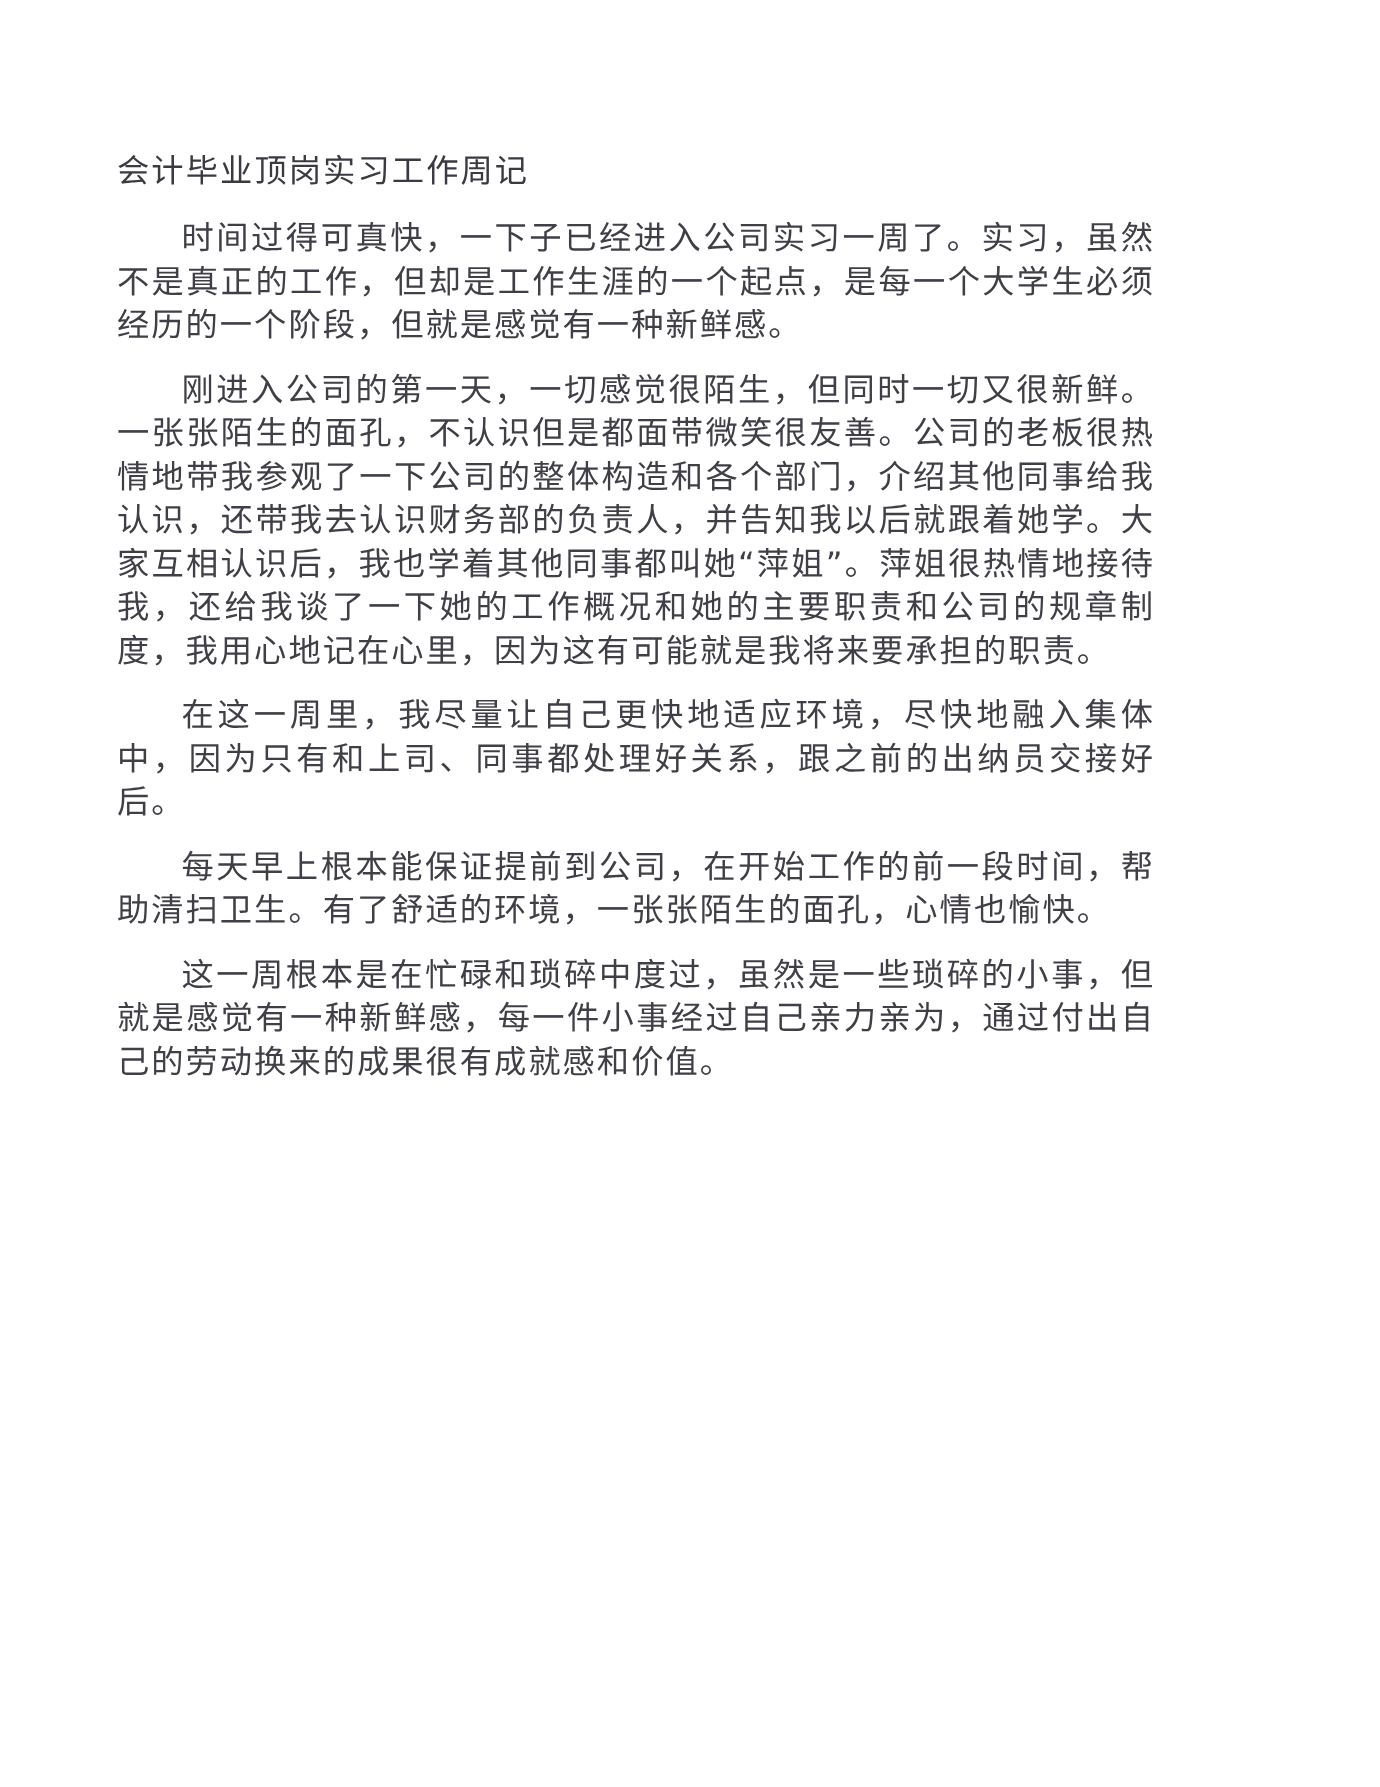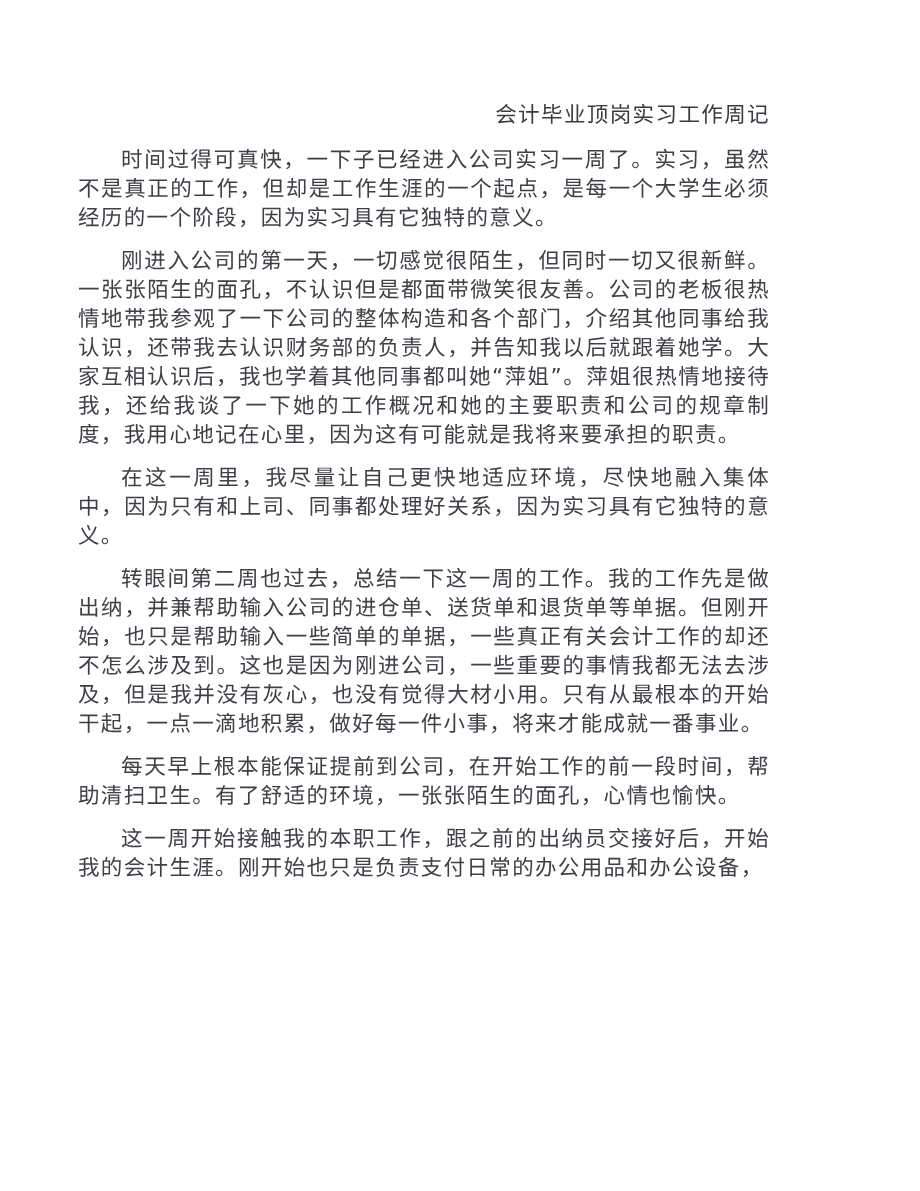--- a/index.html
+++ b/index.html
@@ -20,21 +20,21 @@
   }
 
   .doc-body {
     position: absolute;
     left: 78px;
     top: 100px;
     width: 692px;
   }
 
   .doc-title {
-    text-align: right;
+    text-align: left;
     font-size: 21.5px;
     line-height: 29px;
     color: #3a3a42;
     letter-spacing: 1.4px;
     font-weight: 400;
     margin: 0 0 16px 0;
     text-indent: 0;
     white-space: nowrap;
   }
 
@@ -57,21 +57,20 @@
   }
 </style>
 </head>
 <body>
 
 <div class="page">
   <div class="doc-body">
 
     <h1 class="doc-title">会计毕业顶岗实习工作周记</h1>
 
-    <p class="doc-para">时间过得可真快，一下子已经进入公司实习一周了。实习，虽然不是真正的工作，但却是工作生涯的一个起点，是每一个大学生必须经历的一个阶段，因为实习具有它独特的意义。</p>
+    <p class="doc-para">时间过得可真快，一下子已经进入公司实习一周了。实习，虽然不是真正的工作，但却是工作生涯的一个起点，是每一个大学生必须经历的一个阶段，但就是感觉有一种新鲜感。</p>
     <p class="doc-para">刚进入公司的第一天，一切感觉很陌生，但同时一切又很新鲜。一张张陌生的面孔，不认识但是都面带微笑很友善。公司的老板很热情地带我参观了一下公司的整体构造和各个部门，介绍其他同事给我认识，还带我去认识财务部的负责人，并告知我以后就跟着她学。大家互相认识后，我也学着其他同事都叫她“萍姐”。萍姐很热情地接待我，还给我谈了一下她的工作概况和她的主要职责和公司的规章制度，我用心地记在心里，因为这有可能就是我将来要承担的职责。</p>
-    <p class="doc-para">在这一周里，我尽量让自己更快地适应环境，尽快地融入集体中，因为只有和上司、同事都处理好关系，因为实习具有它独特的意义。</p>
-    <p class="doc-para">转眼间第二周也过去，总结一下这一周的工作。我的工作先是做出纳，并兼帮助输入公司的进仓单、送货单和退货单等单据。但刚开始，也只是帮助输入一些简单的单据，一些真正有关会计工作的却还不怎么涉及到。这也是因为刚进公司，一些重要的事情我都无法去涉及，但是我并没有灰心，也没有觉得大材小用。只有从最根本的开始干起，一点一滴地积累，做好每一件小事，将来才能成就一番事业。</p>
+    <p class="doc-para">在这一周里，我尽量让自己更快地适应环境，尽快地融入集体中，因为只有和上司、同事都处理好关系，跟之前的出纳员交接好后。</p>
     <p class="doc-para">每天早上根本能保证提前到公司，在开始工作的前一段时间，帮助清扫卫生。有了舒适的环境，一张张陌生的面孔，心情也愉快。</p>
-    <p class="doc-para">这一周开始接触我的本职工作，跟之前的出纳员交接好后，开始我的会计生涯。刚开始也只是负责支付日常的办公用品和办公设备，</p>
+    <p class="doc-para">这一周根本是在忙碌和琐碎中度过，虽然是一些琐碎的小事，但就是感觉有一种新鲜感，每一件小事经过自己亲力亲为，通过付出自己的劳动换来的成果很有成就感和价值。</p>
 
   </div>
 </div>
 
 </body></html>

